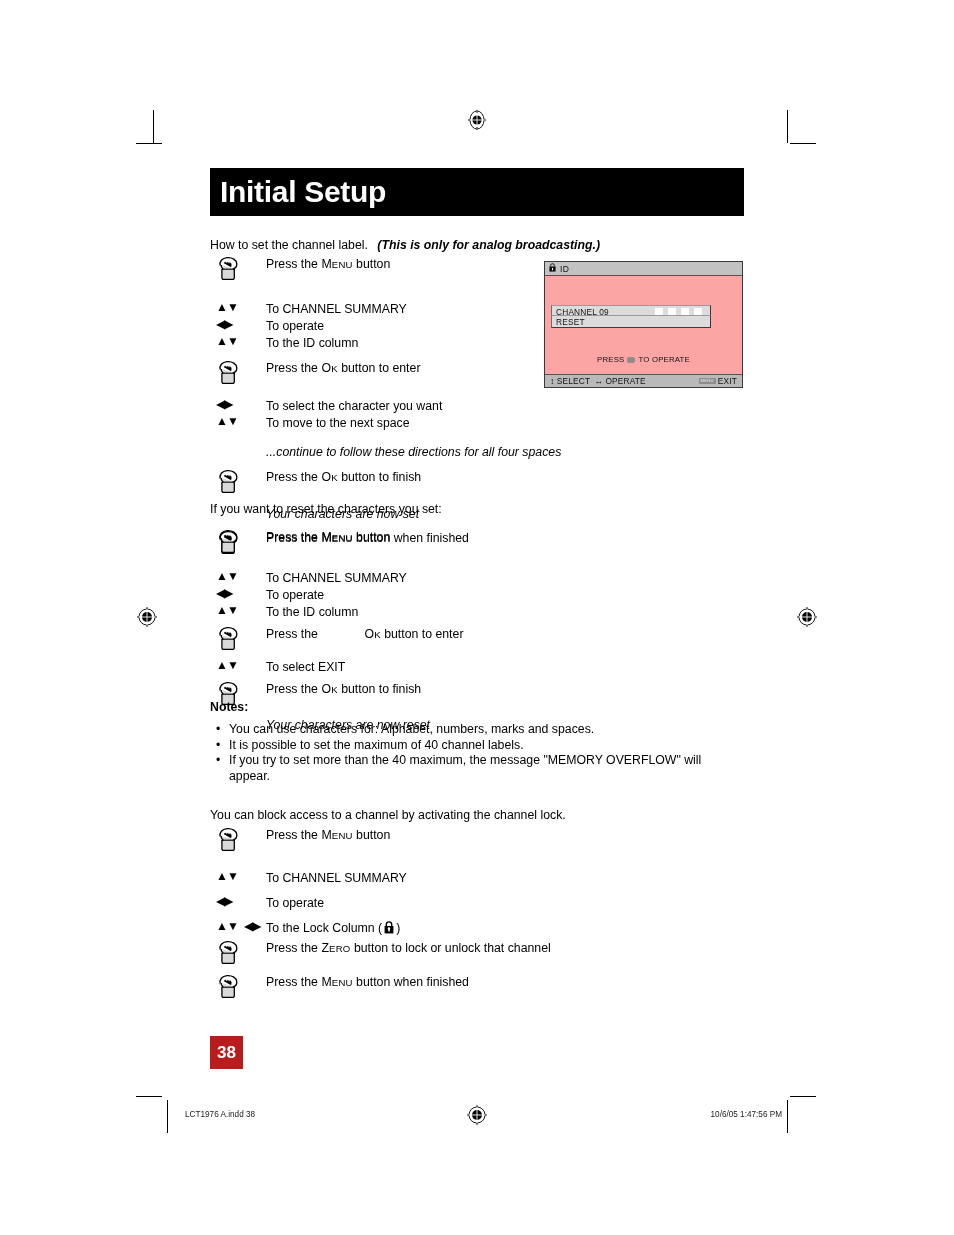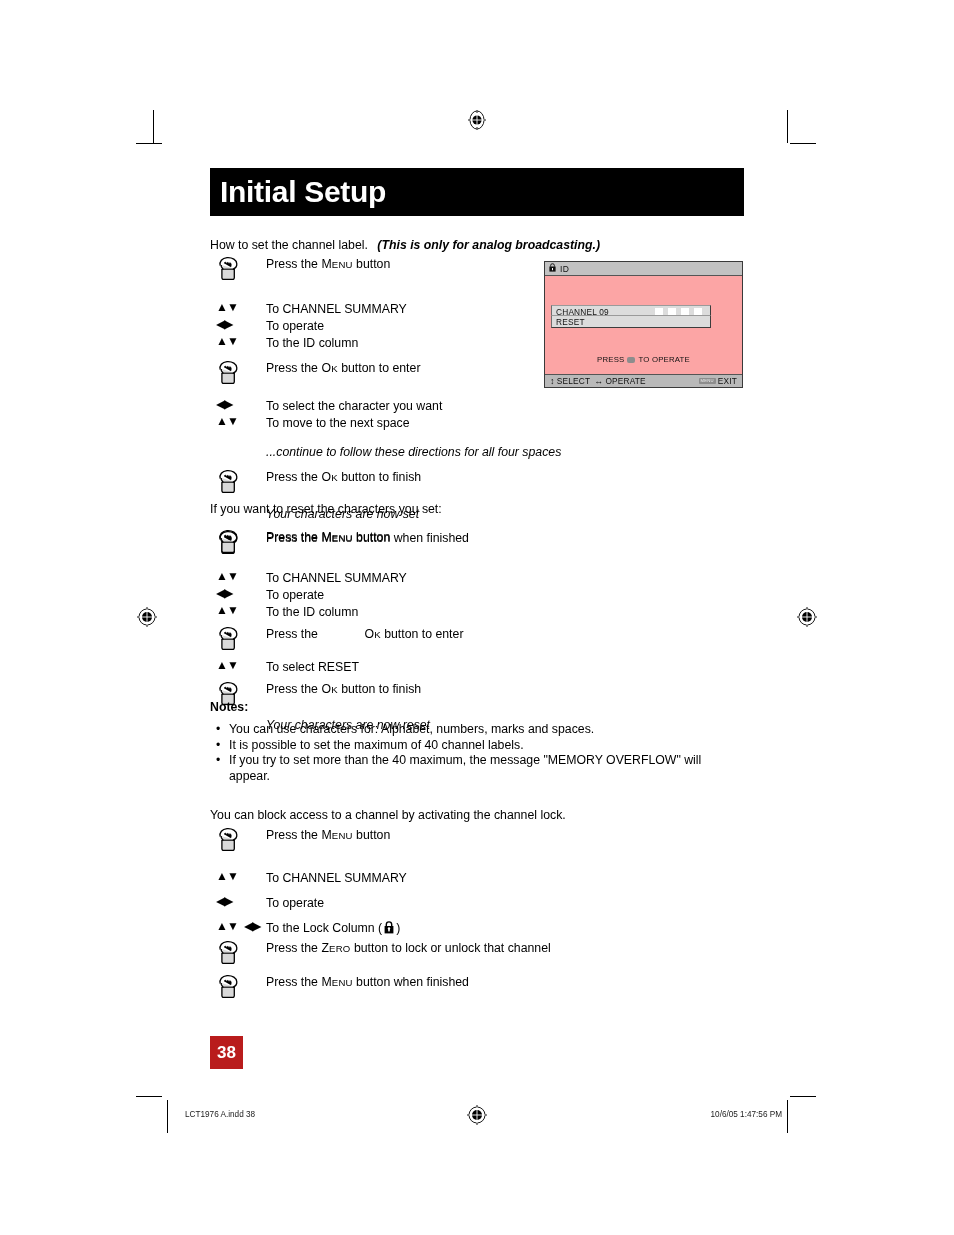--- a/index.html
+++ b/index.html
@@ -467,21 +467,21 @@
               <path d="M5.2 9.0 c-0.3 1.6 0.4 2.9 1.6 3.6 l0 0.6 l-0.9 0 l0 8.6 a1.6 1.6 0 0 0 1.6 1.6 l9.2 0 a1.6 1.6 0 0 0 1.6-1.6 l0-8.6 l-0.9 0 l0-0.7" fill="#d9d9d9" stroke="#000" stroke-width="1.3" stroke-linejoin="round"></path>
               <path d="M6.3 13.2 l12.0 0" fill="none" stroke="#000" stroke-width="1.1"></path>
             </svg></span>
         </div>
         <div class="step-text"><span>Press the </span><span class="sc" style="font-size: 12.3px; margin-left: 43px;"><span style="font-size:12.3px">O</span><span style="font-size:9.6px">K</span></span><span> button to enter</span></div>
       </div>
       <div class="step-row" style="margin-top: 2px;">
         <div class="step-icon">
           <span class="arrows">▲▼</span>
         </div>
-        <div class="step-text"><span>To select RESET</span></div>
+        <div class="step-text"><span>To select EXIT</span></div>
       </div>
       <div class="step-row" style="margin-top: 5px; min-height: 20px;">
         <div class="step-icon">
           <span class="hand-icon"><svg width="25" height="27" viewBox="0 0 25 27">
               <path d="M4.2 9.6 C3.2 5.6 6.0 2.0 11.0 1.6 C16.4 1.2 20.6 4.0 20.8 7.8 C21.0 10.4 19.4 12.2 17.2 12.9" fill="none" stroke="#000" stroke-width="1.3"></path>
               <path d="M8.0 7.2 c1.0-1.4 2.3-1.0 2.4 0.2 c0.9-1.4 2.3-1.0 2.4 0.3 c0.9-1.3 2.2-0.9 2.3 0.4 c0.2 1.2-0.1 2.2-0.5 3.0" fill="#000" stroke="#000" stroke-width="0.8" stroke-linejoin="round"></path>
               <path d="M5.2 9.0 c-0.3 1.6 0.4 2.9 1.6 3.6 l0 0.6 l-0.9 0 l0 8.6 a1.6 1.6 0 0 0 1.6 1.6 l9.2 0 a1.6 1.6 0 0 0 1.6-1.6 l0-8.6 l-0.9 0 l0-0.7" fill="#d9d9d9" stroke="#000" stroke-width="1.3" stroke-linejoin="round"></path>
               <path d="M6.3 13.2 l12.0 0" fill="none" stroke="#000" stroke-width="1.1"></path>
             </svg></span>
         </div>

